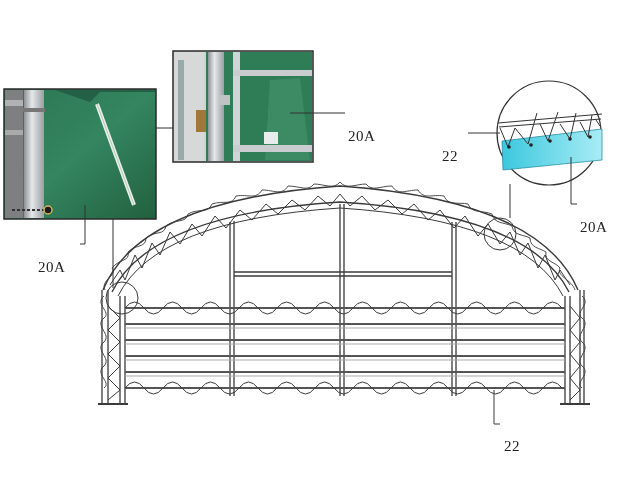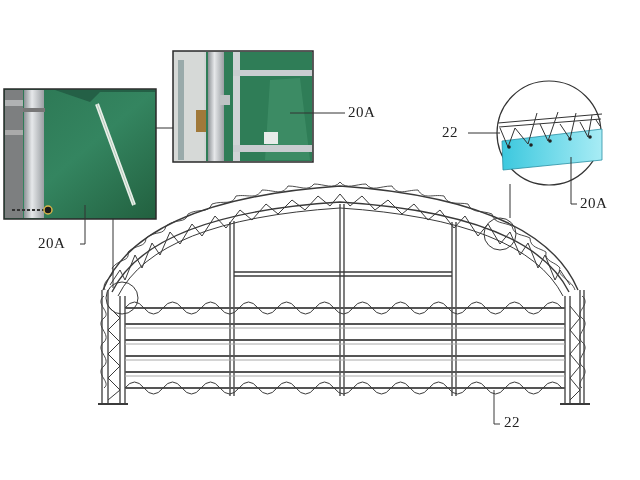--- a/index.html
+++ b/index.html
@@ -1,20 +1,20 @@
 <!DOCTYPE html>
 <html><head>
   <meta charset="utf-8">
   <style>
     html, body { margin: 0; padding: 0; background: #ffffff; }
     body { width: 640px; height: 480px; position: relative; overflow: hidden;
            font-family: "Liberation Serif", serif; }
     .stage { position: absolute; left: 0; top: 0; width: 640px; height: 480px; }
     .label { position: absolute; font-family: "Liberation Serif", serif; font-size: 15px;
-             color: #222; letter-spacing: 0.5px; }
+             color: #222; letter-spacing: 0.5px; margin-top: 24px; }
   </style>
 </head>
 <body>
 
 <svg class="stage" width="640" height="480" viewBox="0 0 640 480" xmlns="http://www.w3.org/2000/svg">
   <defs>
     <linearGradient id="greenL" x1="0" y1="0" x2="1" y2="1">
       <stop offset="0" stop-color="#2c7653"></stop>
       <stop offset="0.5" stop-color="#348560"></stop>
       <stop offset="1" stop-color="#22603f"></stop>

